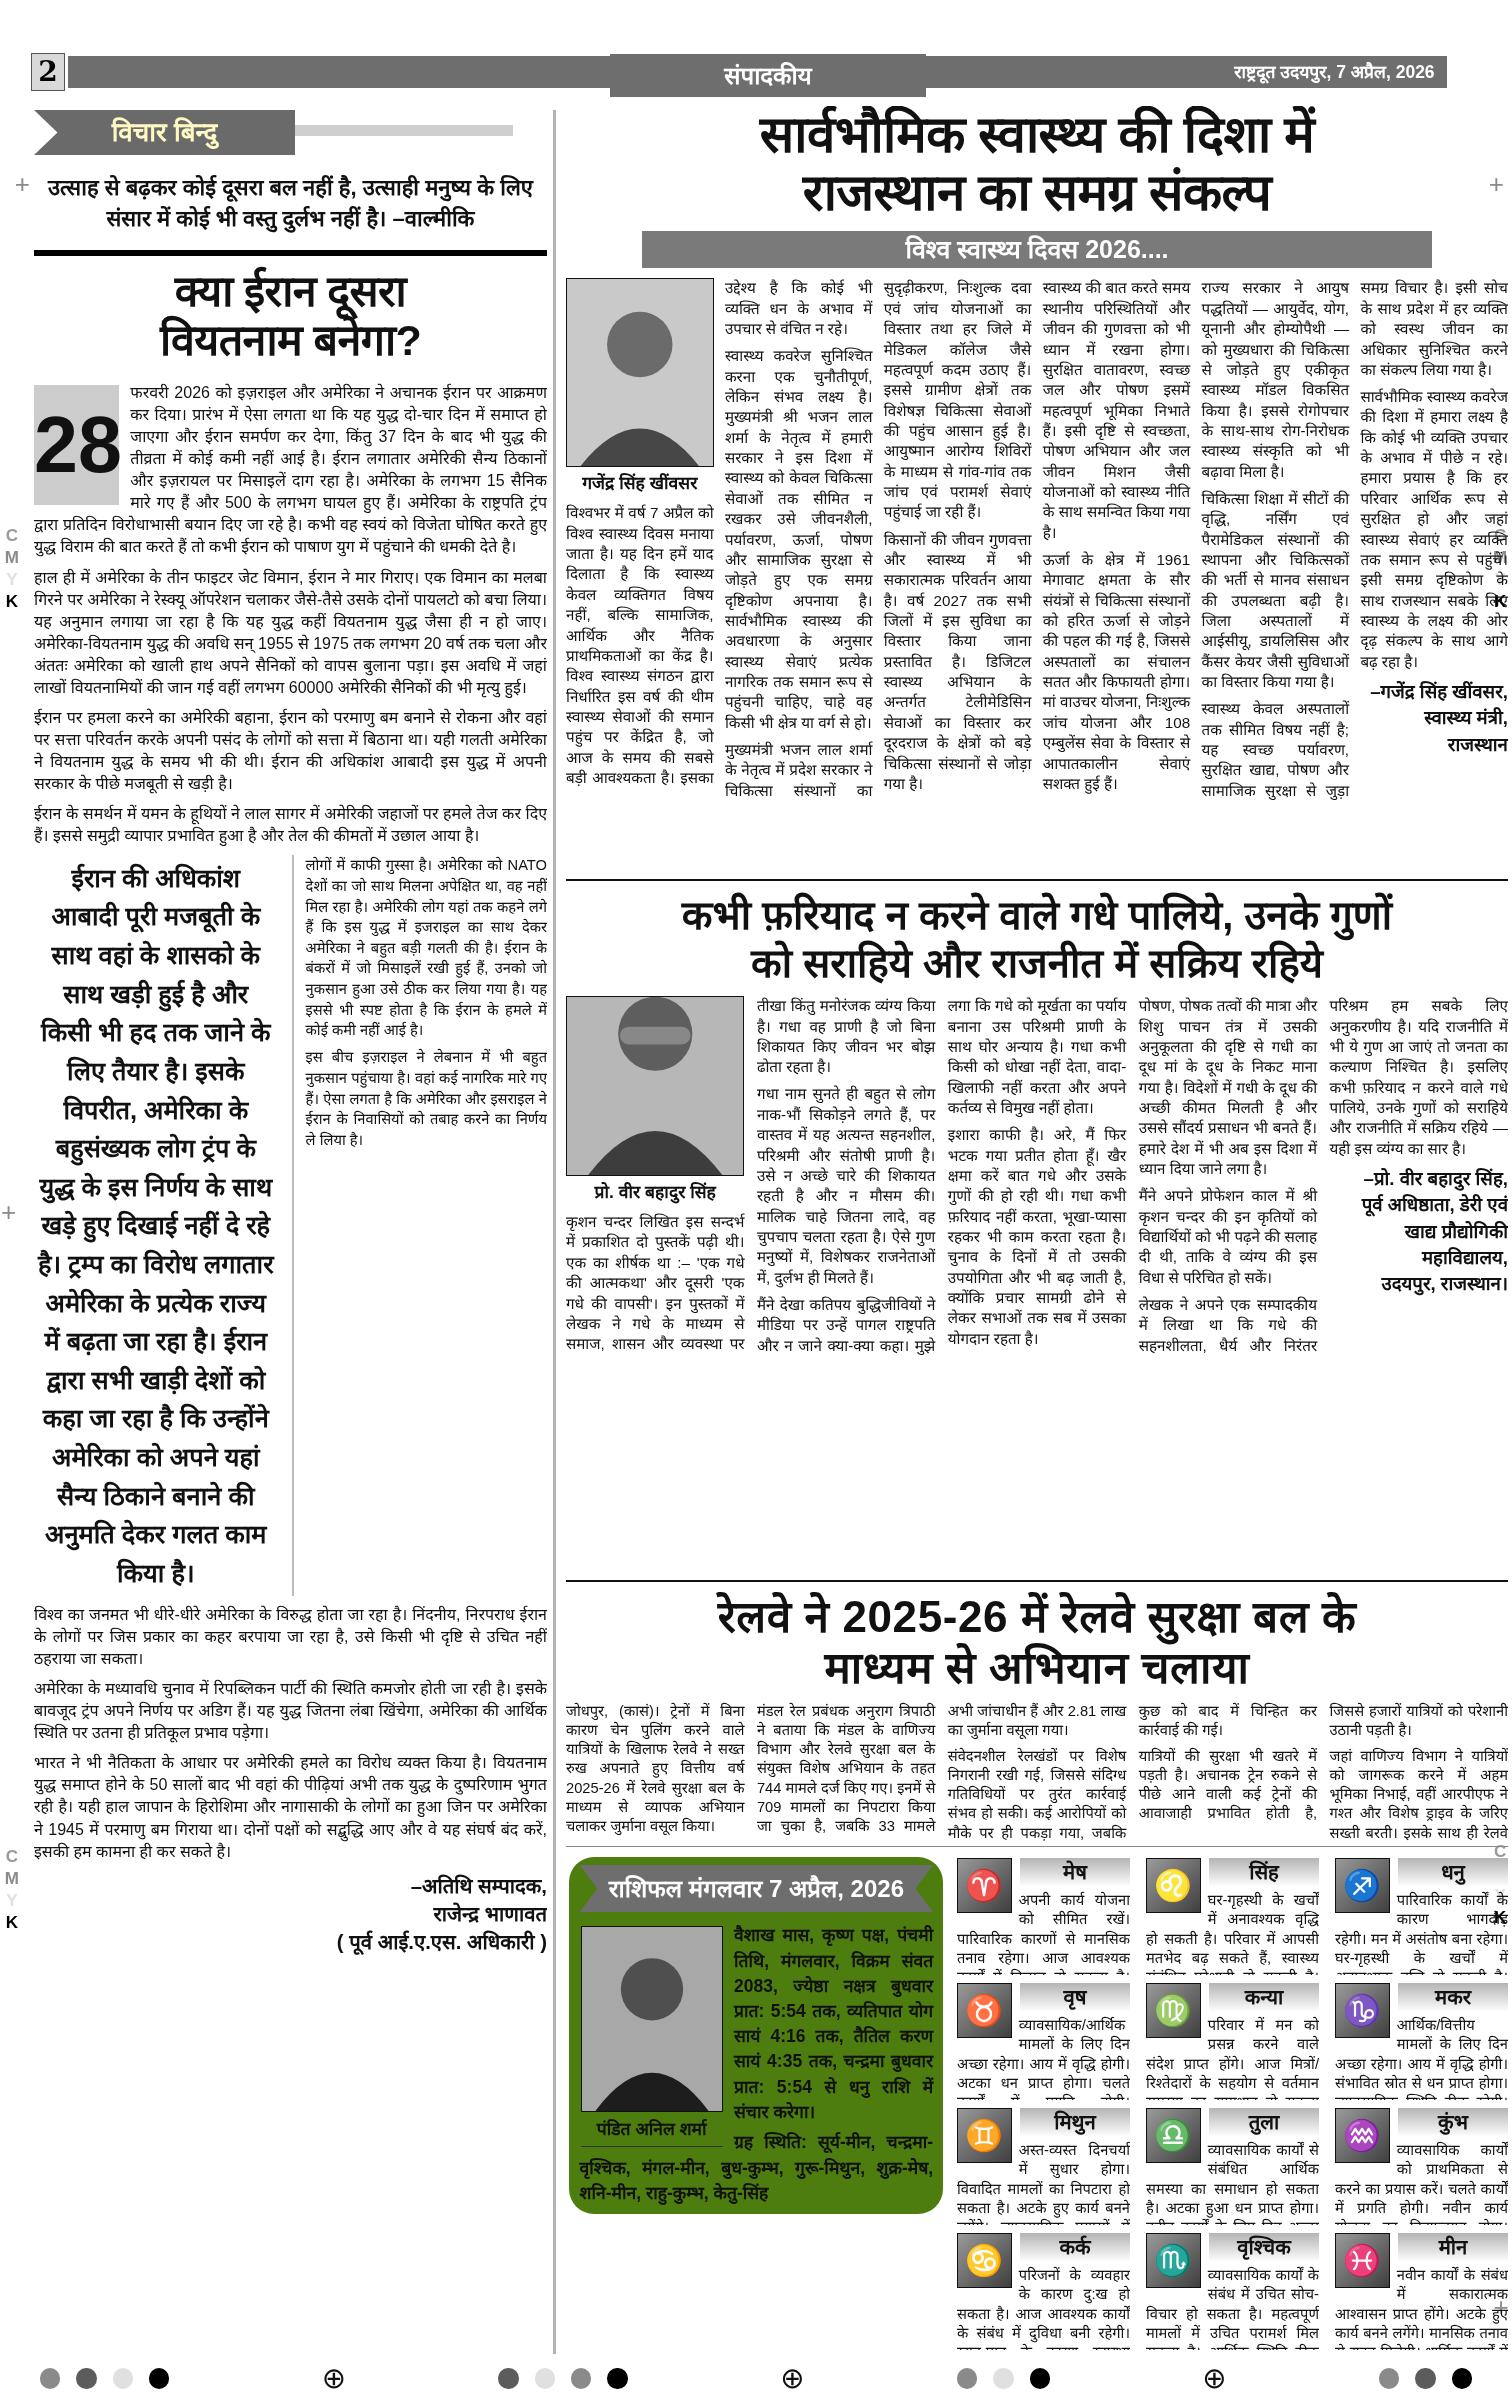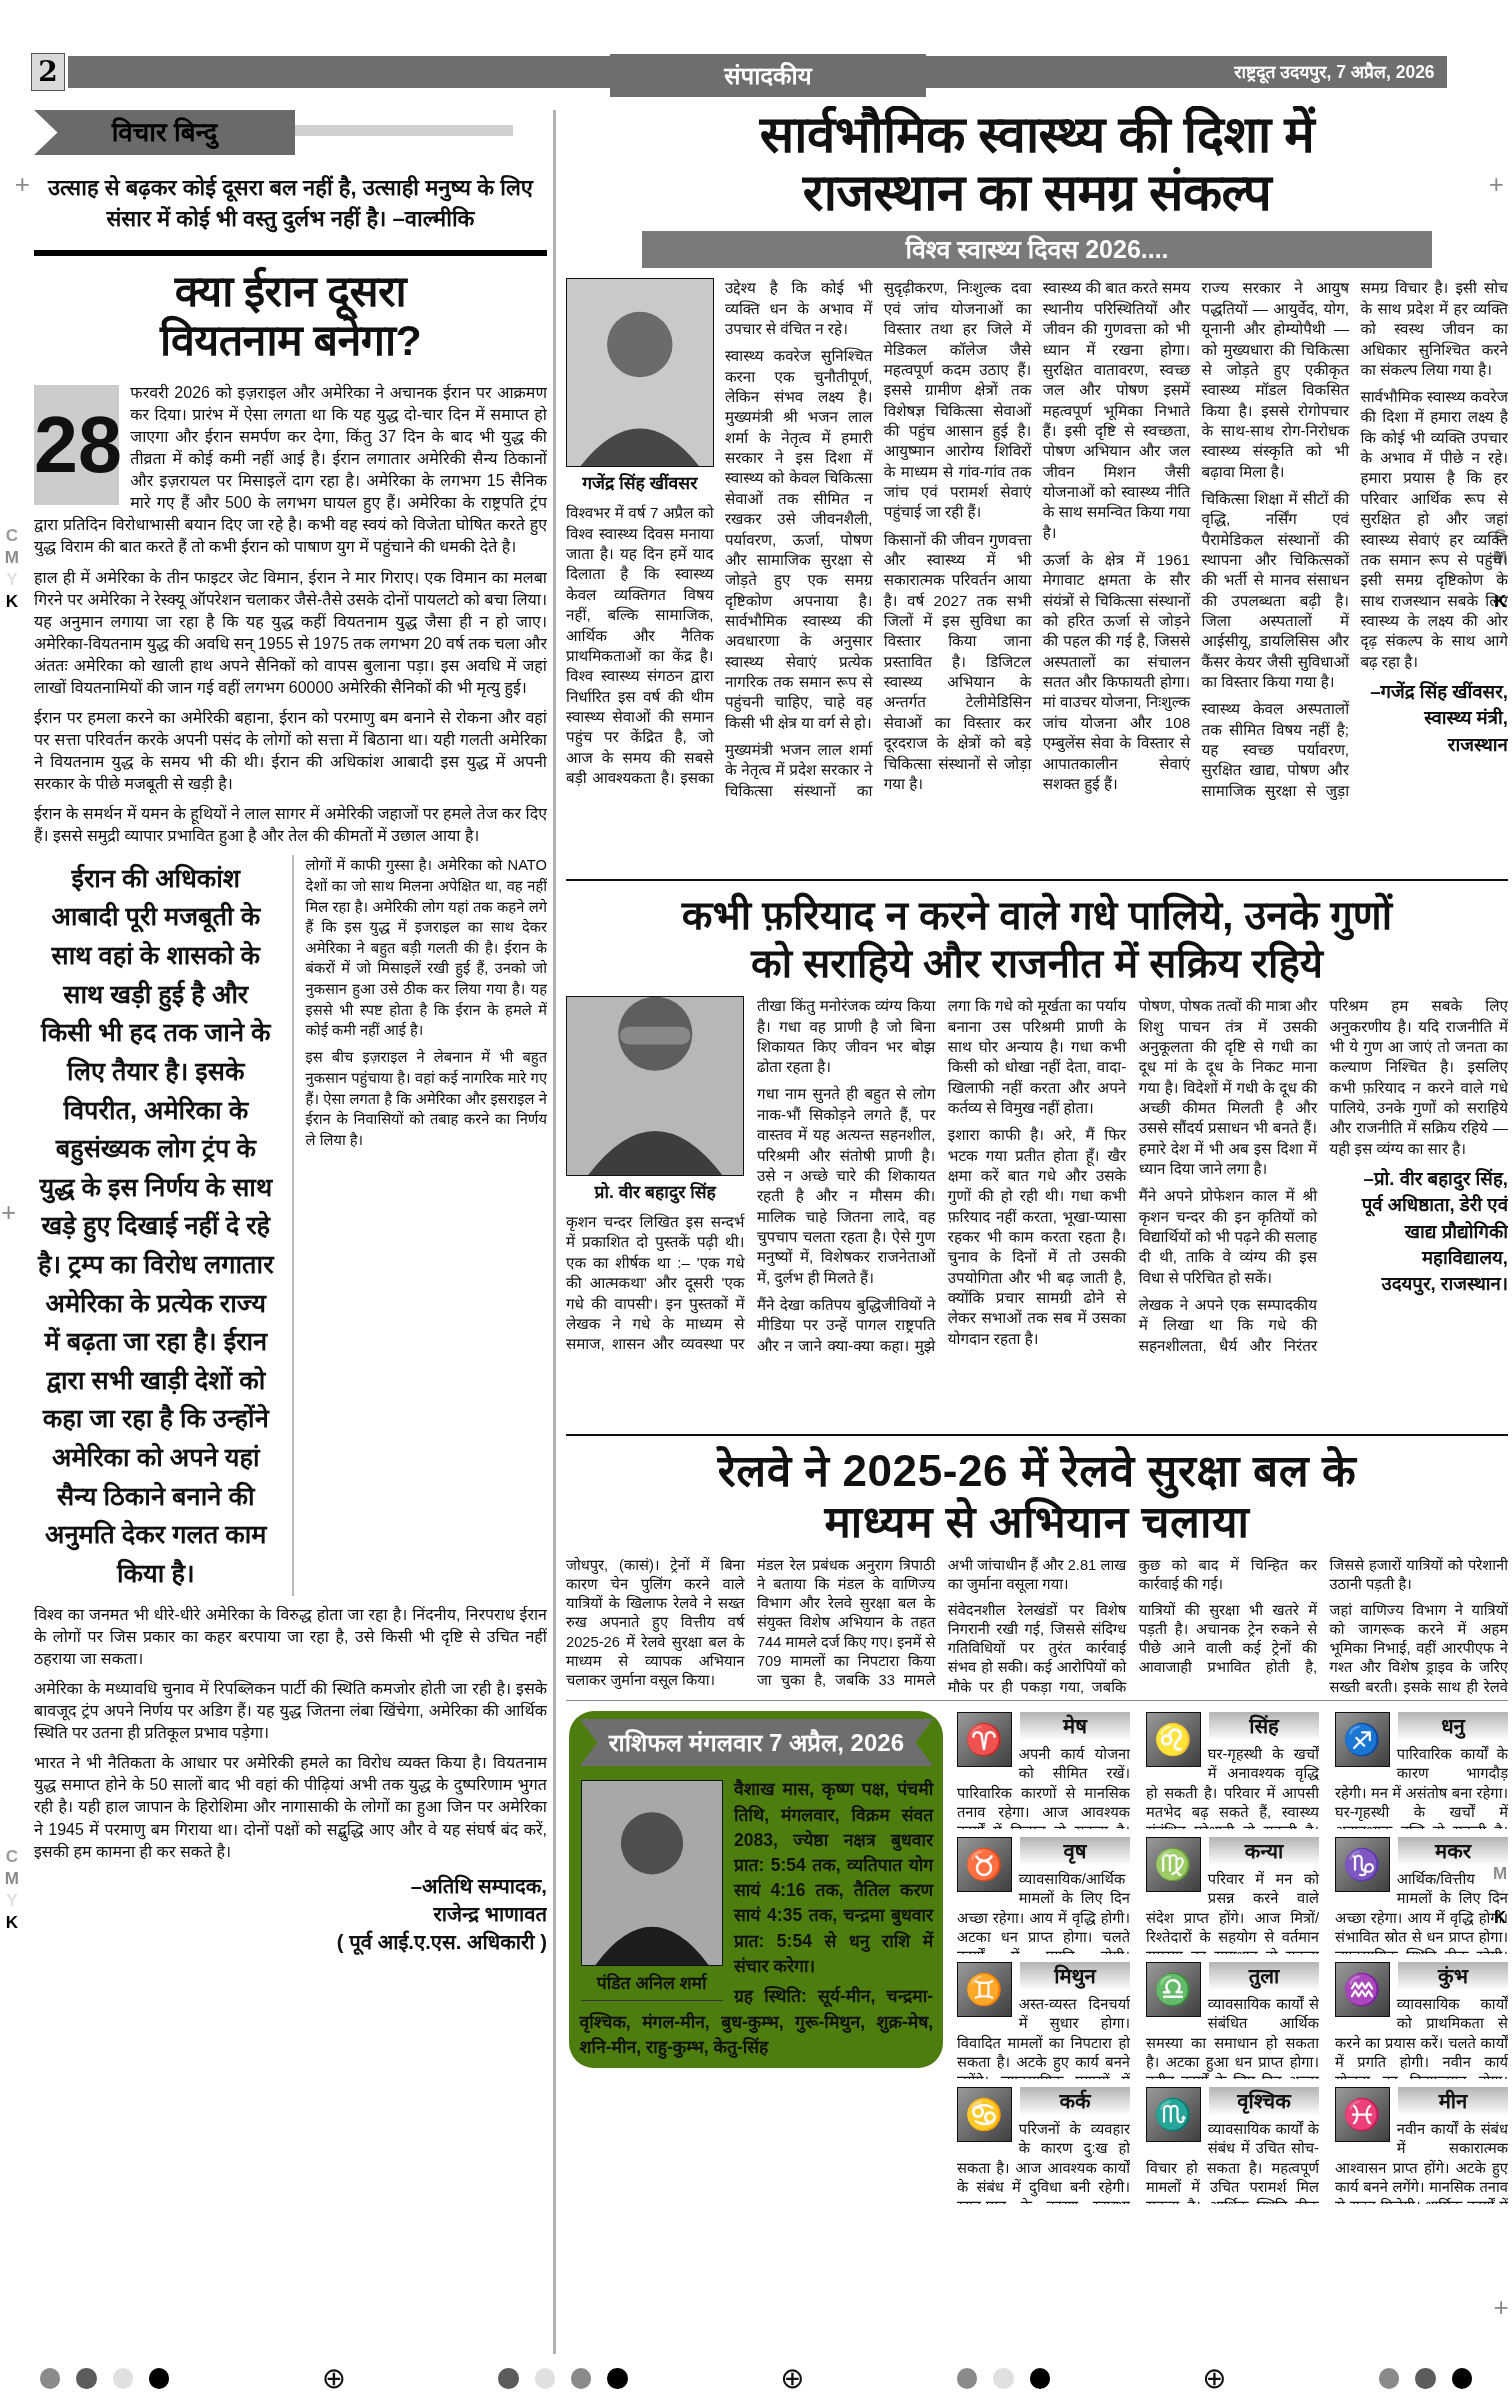--- a/index.html
+++ b/index.html
@@ -18,21 +18,21 @@
   .hdr { position:absolute; left:31px; top:56px; width:1450px; height:32px; }
   .hdr-num { position:absolute; left:0; top:-3.4px; width:34px; height:38px; background:#d9d9d9; border:1.1px solid #555;
              font-family:"DejaVu Serif", serif; font-size:28px; font-weight:bold; text-align:center; line-height:36px; color:#000; }
   .hdr-band { position:absolute; left:37px; right:34px; top:0; height:32px; background:#6e6e6e; }
   .hdr-section { position:absolute; left:542px; top:-2.3px; width:316px; height:43px; background:#6e6e6e;
                  color:#fff; font-size:24px; font-weight:bold; text-align:center; line-height:43px; }
   .hdr-edition { position:absolute; right:12.4px; top:0; height:32px; color:#fff; font-size:17.5px; font-weight:bold; line-height:32px; }
 
   
   .leftcol { position:absolute; left:34px; top:110px; width:513px; height:2247px; overflow:hidden; }
-  .flag { position:relative; width:261px; height:45px; background:#6a6a6a; color:#000000; font-size:26px; font-weight:bold;
+  .flag { position:relative; width:261px; height:45px; background:#6a6a6a; color:#fef9c3; font-size:26px; font-weight:bold;
           text-align:center; line-height:45px; clip-path:polygon(0 0,100% 0,100% 100%,0 100%,9% 50%); }
   .flag-bar { position:absolute; left:271px; top:125px; width:242px; height:11.3px; background:#cfcfcf; }
   .vichar-quote { margin:17px 2.3px 0 2.3px; font-size:22px; font-weight:bold; line-height:1.42; text-align:center; }
   .black-rule { height:5.1px; background:#000; margin:16px 0 11.3px 0; }
   .iran-head { font-size:43px; font-weight:bold; line-height:1.14; text-align:center; letter-spacing:-0.6px; }
   .iran-body { margin-top:17px; font-size:16px; line-height:1.38; text-align:justify; }
   .iran-body p { margin-bottom:8px; }
   .dropcap { float:left; width:85px; height:120px; background:#ccc; color:#111; font-size:79px; font-weight:bold;
              text-align:center; line-height:120px; margin:3.4px 11.3px 3.4px 0; }
   .iran-split { display:flex; gap:14.7px; margin:5.6px 0 8px 0; }
@@ -41,21 +41,21 @@
   .iran-side p { margin-bottom:6.8px; }
   .pullquote { font-size:25.4px; font-weight:bold; line-height:1.52; text-align:center; padding:3.4px 1.1px; }
   .sig { margin-top:9px; text-align:right; font-weight:bold; font-size:20.3px; line-height:1.4; }
 
   .vdivider { position:absolute; left:553px; top:110px; width:2.8px; height:2244px; background:#b3b3b3; }
 
   
   .main { position:absolute; left:566px; top:106px; width:942px; }
   .art { overflow:hidden; }
   .art-health { height:775px; border-bottom:2.3px solid #111; }
-  .art-donkey { height:555px; border-bottom:2.3px solid #111; }
+  .art-donkey { height:701px; border-bottom:2.3px solid #111; }
   .art-rail { height:265px; border-bottom:1.7px solid #888; }
 
   .h-head { font-size:51px; font-weight:bold; line-height:1.14; text-align:center; letter-spacing:-0.6px; }
   .kicker { width:790px; height:37px; margin:9px auto 10.2px auto; background:#7a7a7a; color:#ffffff;
             font-size:25px; font-weight:bold; text-align:center; line-height:37px; }
   .cols { text-align:justify; font-size:15.2px; line-height:1.34; }
   .cols p { margin-bottom:6.8px; }
   .cols6 { height:587px; column-count:6; column-gap:11.3px; }
   .cols5 { height:574px; column-count:5; column-gap:12.4px; }
   .cols5r { height:142px; column-count:5; column-gap:12.4px; font-size:14.7px; line-height:1.3; }

